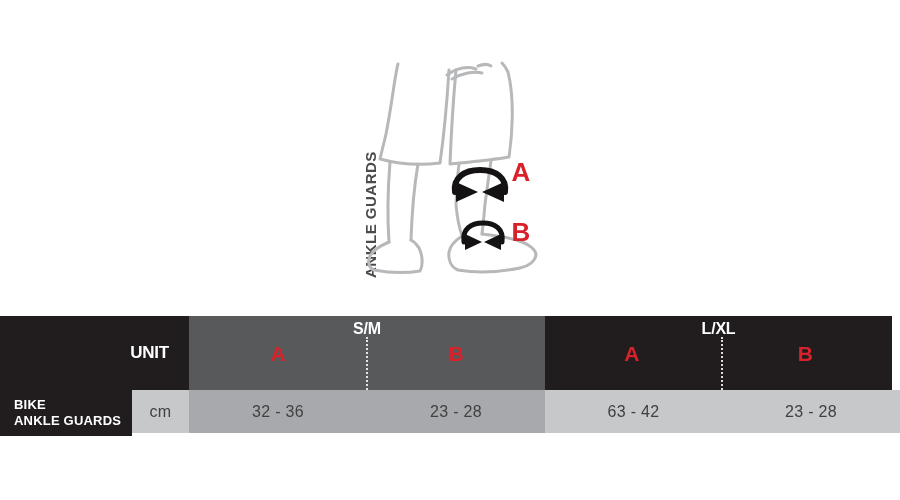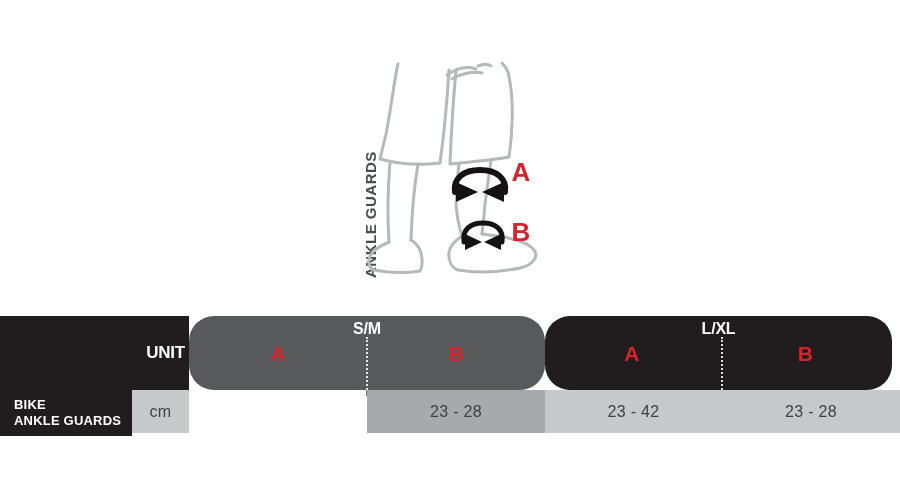--- a/index.html
+++ b/index.html
@@ -19,25 +19,25 @@
     text-align:center;line-height:16px;white-space:nowrap;
   }
   .fig-marker{
     position:absolute;width:30px;height:28px;line-height:28px;text-align:center;
     color:var(--red,#D8222B);font-size:26px;font-weight:bold;
   }
   .fig-marker.a{left:506px;top:158px;}
   .fig-marker.b{left:506px;top:218px;}
   
   .blk{position:absolute;background:var(--black,#211C1D);}
-  #hdr-left{left:0;top:316px;width:189px;height:74px;display:flex;align-items:center;justify-content:flex-end;padding-right:4px;box-sizing:border-box;}
+  #hdr-left{left:0;top:316px;width:189px;height:74px;display:flex;align-items:center;justify-content:flex-end;padding-right:20px;box-sizing:border-box;}
   .unit-hdr{color:#fff;font-size:17px;font-weight:bold;letter-spacing:-.2px;}
   #lbl-left{left:0;top:390px;width:132px;height:46px;box-sizing:border-box;padding:7px 0 0 14px;}
   .prod-line{color:#fff;font-size:13px;font-weight:bold;line-height:16px;letter-spacing:.2px;white-space:nowrap;}
-  .sec{position:absolute;top:316px;height:74px;border-radius:25px;}
+  .sec{position:absolute;top:316px;height:74px;}
   #sec-sm{left:189px;width:356px;background:var(--header-gray,#58595B);}
   #sec-lxl{left:545px;width:347px;background:var(--black,#211C1D);}
   .sec-name{
     position:absolute;left:0;top:4px;width:100%;text-align:center;
     color:#fff;font-size:16px;font-weight:bold;letter-spacing:-.2px;
   }
   .colhead{
     position:absolute;top:23px;height:30px;line-height:30px;text-align:center;
     color:var(--red,#D8222B);font-size:21px;font-weight:bold;
   }
@@ -123,17 +123,18 @@
   <div class="dotline" id="dot-lxl"></div>
   <div class="tick" id="tick-sm"></div>
   <div class="tick" id="tick-lxl"></div>
 
   <div class="blk" id="lbl-left">
     <div class="prod-line">BIKE</div>
     <div class="prod-line">ANKLE GUARDS</div>
   </div>
 
   <div class="cell" id="cell-cm">cm</div>
+  <div class="cell" id="cell-sm-a">32 - 36</div>
   <div class="cell" id="cell-sm-b">23 - 28</div>
-  <div class="cell" id="cell-lxl-a">23 - 42</div>
+  <div class="cell" id="cell-lxl-a">63 - 42</div>
   <div class="cell" id="cell-lxl-b">23 - 28</div>
 
 </div>
 
 </body></html>

